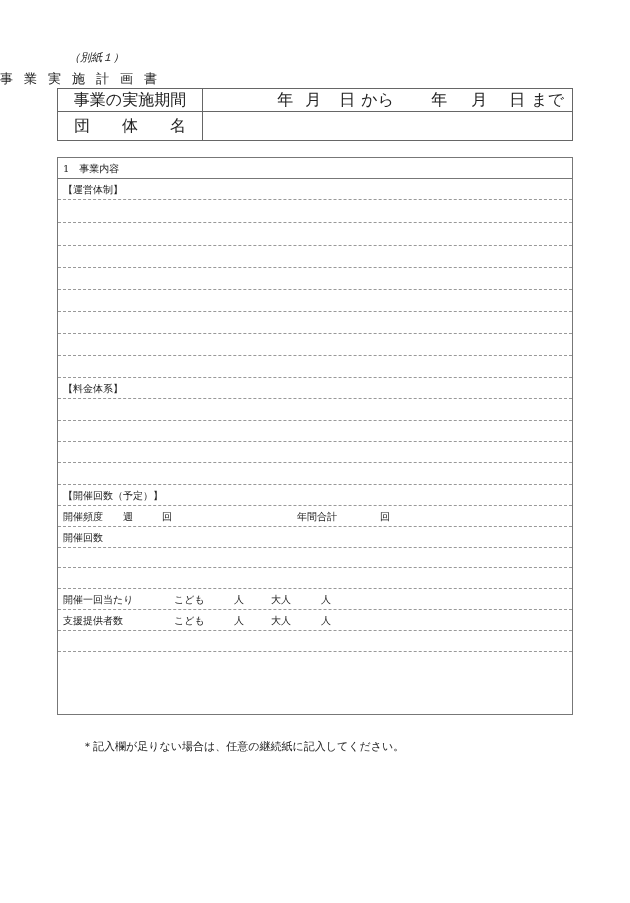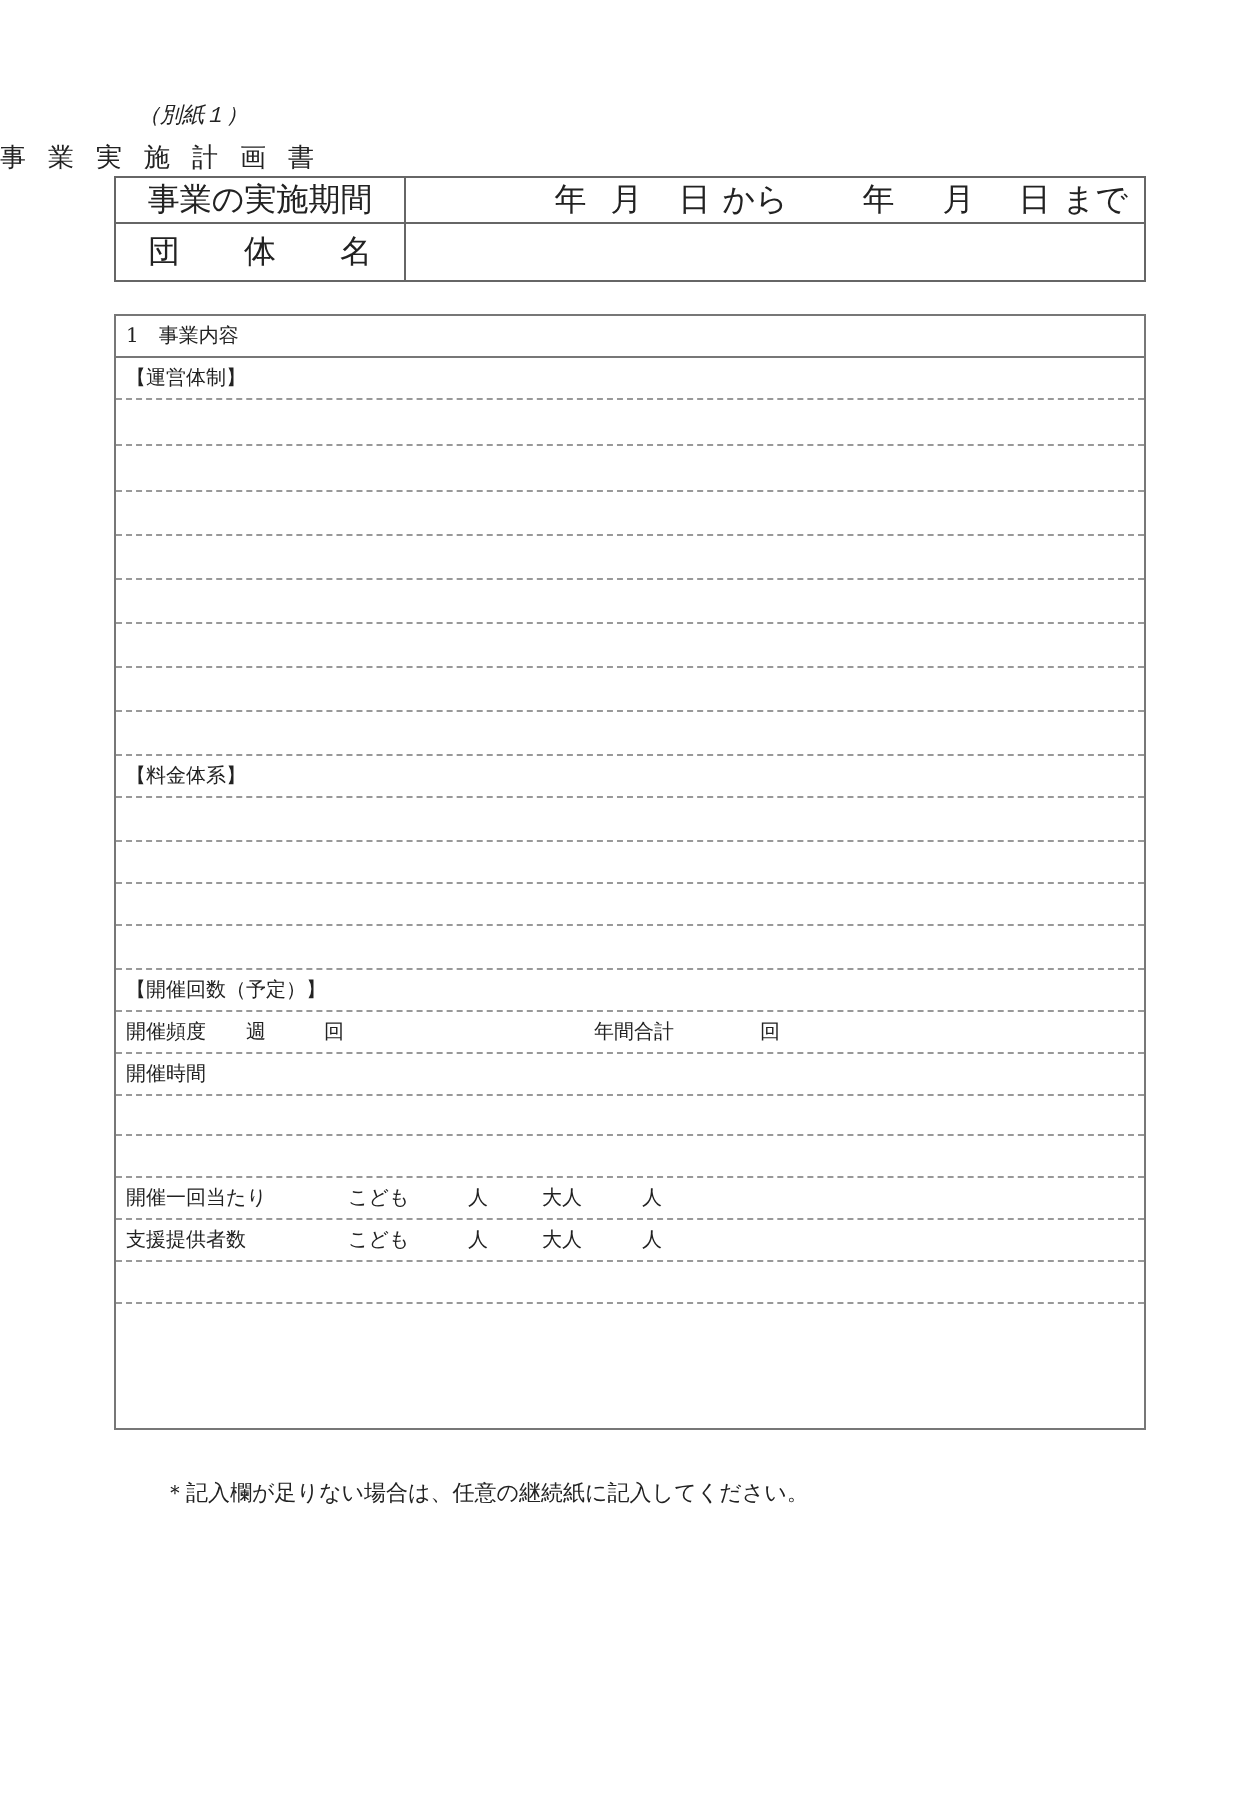--- a/index.html
+++ b/index.html
@@ -65,21 +65,21 @@
   <div class="row" style="height:21px"></div>
   <div class="row" style="height:22px"></div>
   <div class="row">【開催回数（予定）】</div>
   <div class="row">
     <span class="c" style="left:5px">開催頻度</span>
     <span class="c" style="left:65px">週</span>
     <span class="c" style="left:104px">回</span>
     <span class="c" style="left:239px">年間合計</span>
     <span class="c" style="left:322px">回</span>
   </div>
-  <div class="row">開催時間</div>
+  <div class="row">開催回数</div>
   <div class="row" style="height:20px"></div>
   <div class="row" style="height:21px"></div>
   <div class="row">
     <span class="c" style="left:5px">開催一回当たり</span>
     <span class="c" style="left:116px">こども</span>
     <span class="c" style="left:176px">人</span>
     <span class="c" style="left:213px">大人</span>
     <span class="c" style="left:263px">人</span>
   </div>
   <div class="row">

